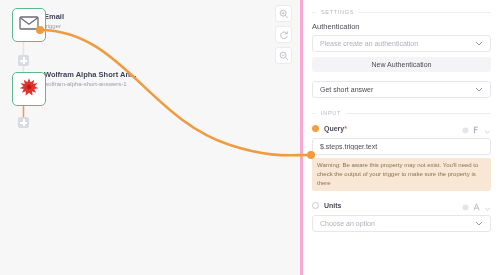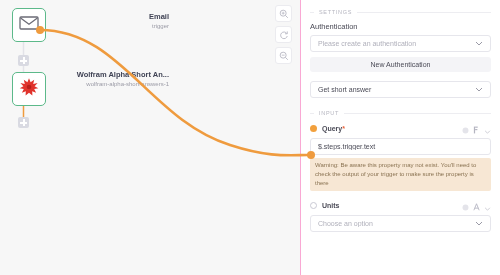--- a/index.html
+++ b/index.html
@@ -31,21 +31,20 @@
     display: flex; align-items: center; justify-content: center;
     z-index: 4;
   }
   .node-email { left: 12px; top: 8px; }
   .node-wolfram { left: 12px; top: 72px; }
 
   .node-label {
     position: absolute;
     z-index: 3;
     width: 125px;
-    text-align: right;
   }
   .node-title {
     font-size: 7.5px;
     font-weight: bold;
     color: #3f4254;
     line-height: 10px;
     white-space: nowrap;
     overflow: hidden;
   }
   .node-sub {
@@ -90,21 +89,21 @@
     border-radius: 3px;
     display: flex; align-items: center; justify-content: center;
     color: #b9b9c4;
   }
 
   
   #panel {
     position: absolute; left: 300px; top: 0;
     width: 200px; height: 275px;
     background: #ffffff;
-    border-left: 1px solid #f9a8d4;
+    border-left: 3px solid #f9a8d4;
     padding: 6px 9px 8px 9px;
     overflow: hidden;
   }
 
   .sec-head {
     display: flex; align-items: center; gap: 5px;
     font-size: 5.5px; letter-spacing: .7px;
     color: #b6b6c0; text-transform: uppercase;
     margin: 3px 0 7px 0;
   }

